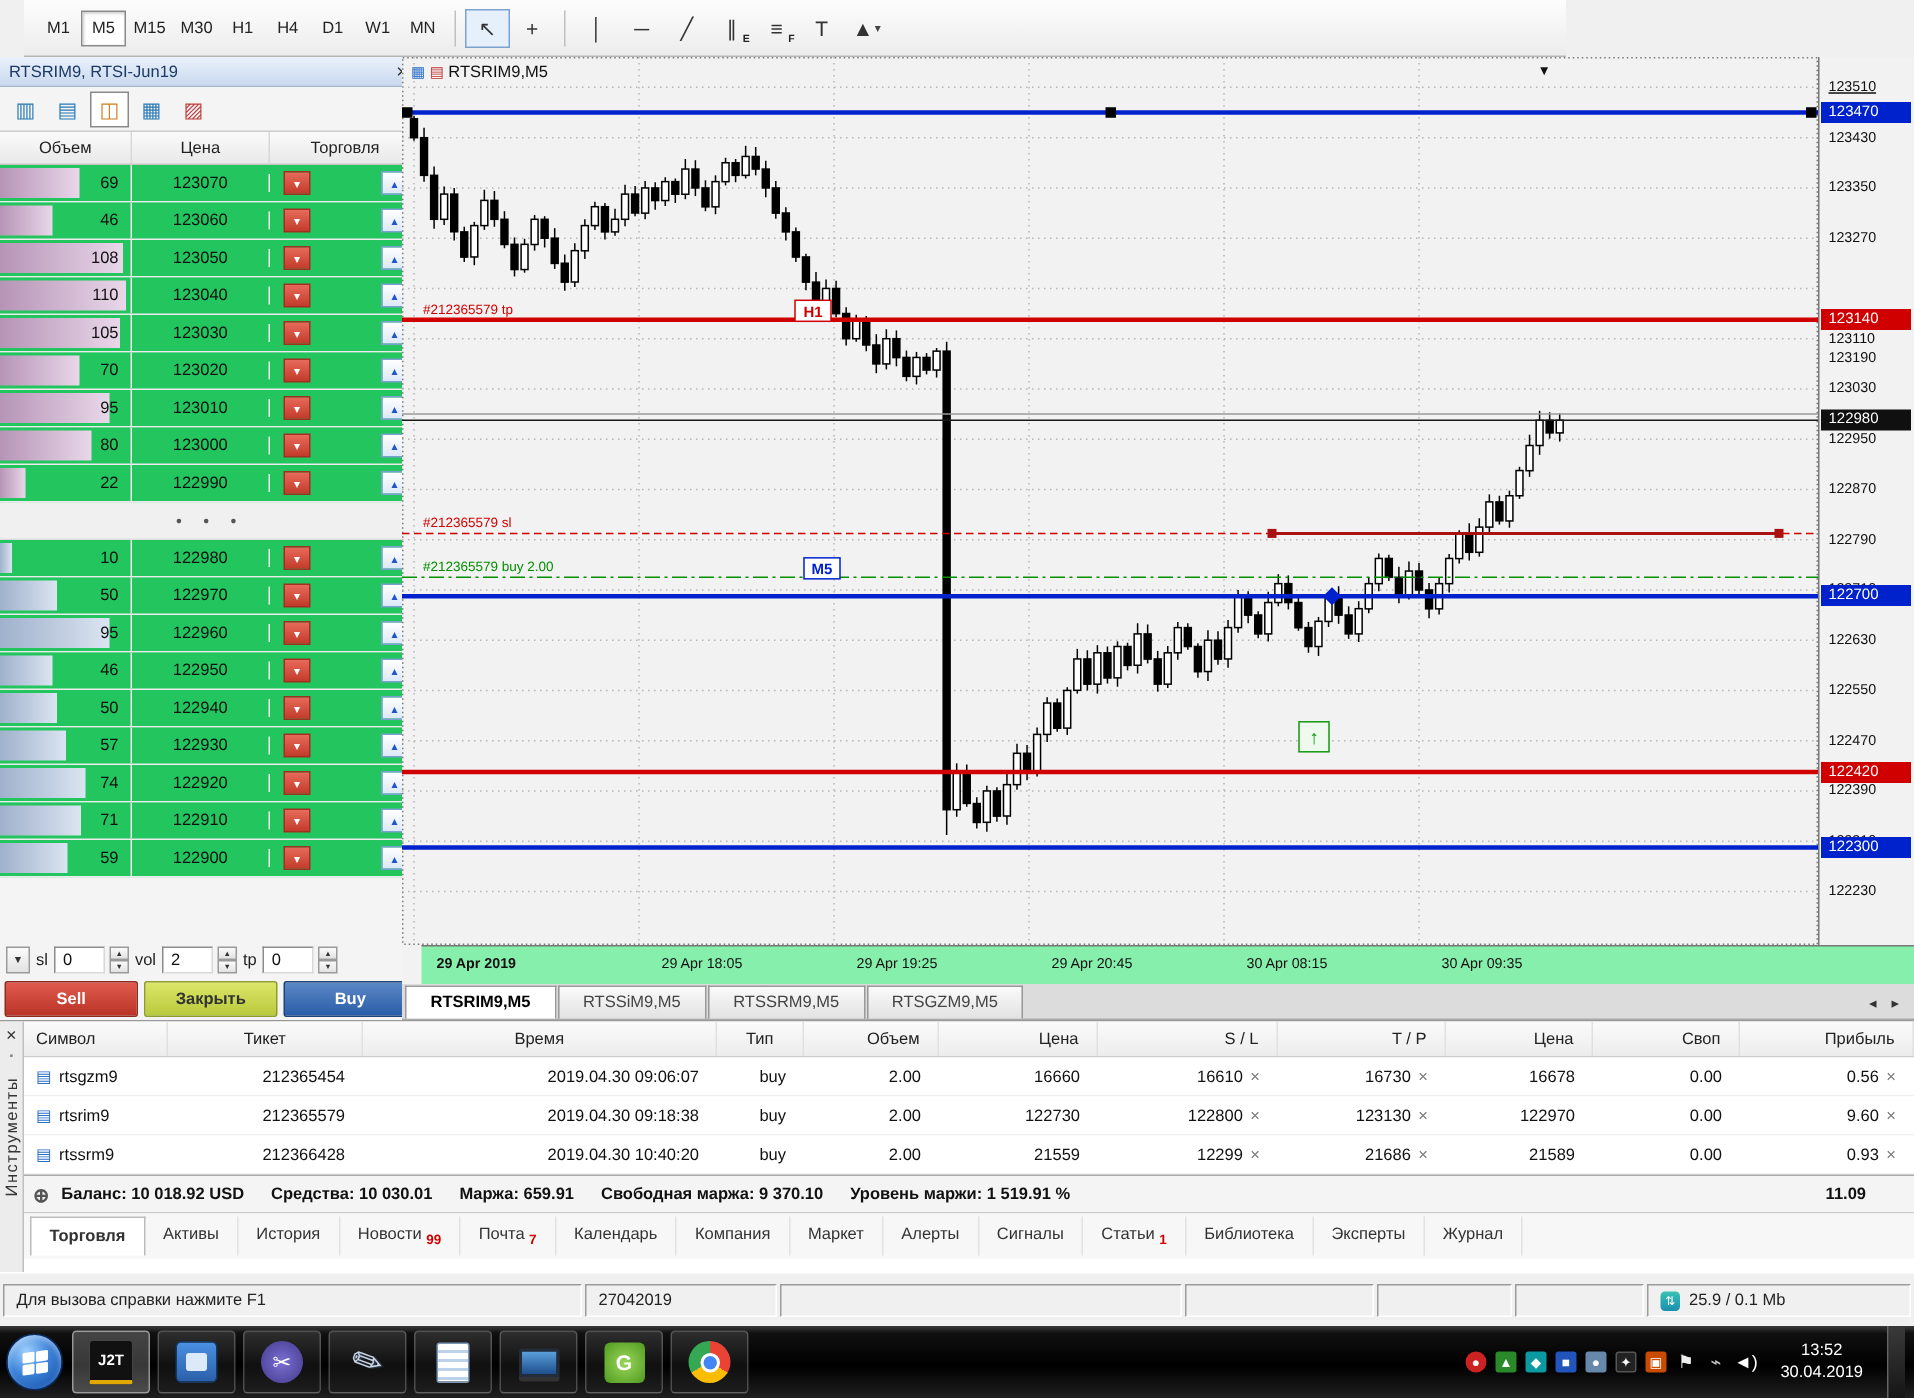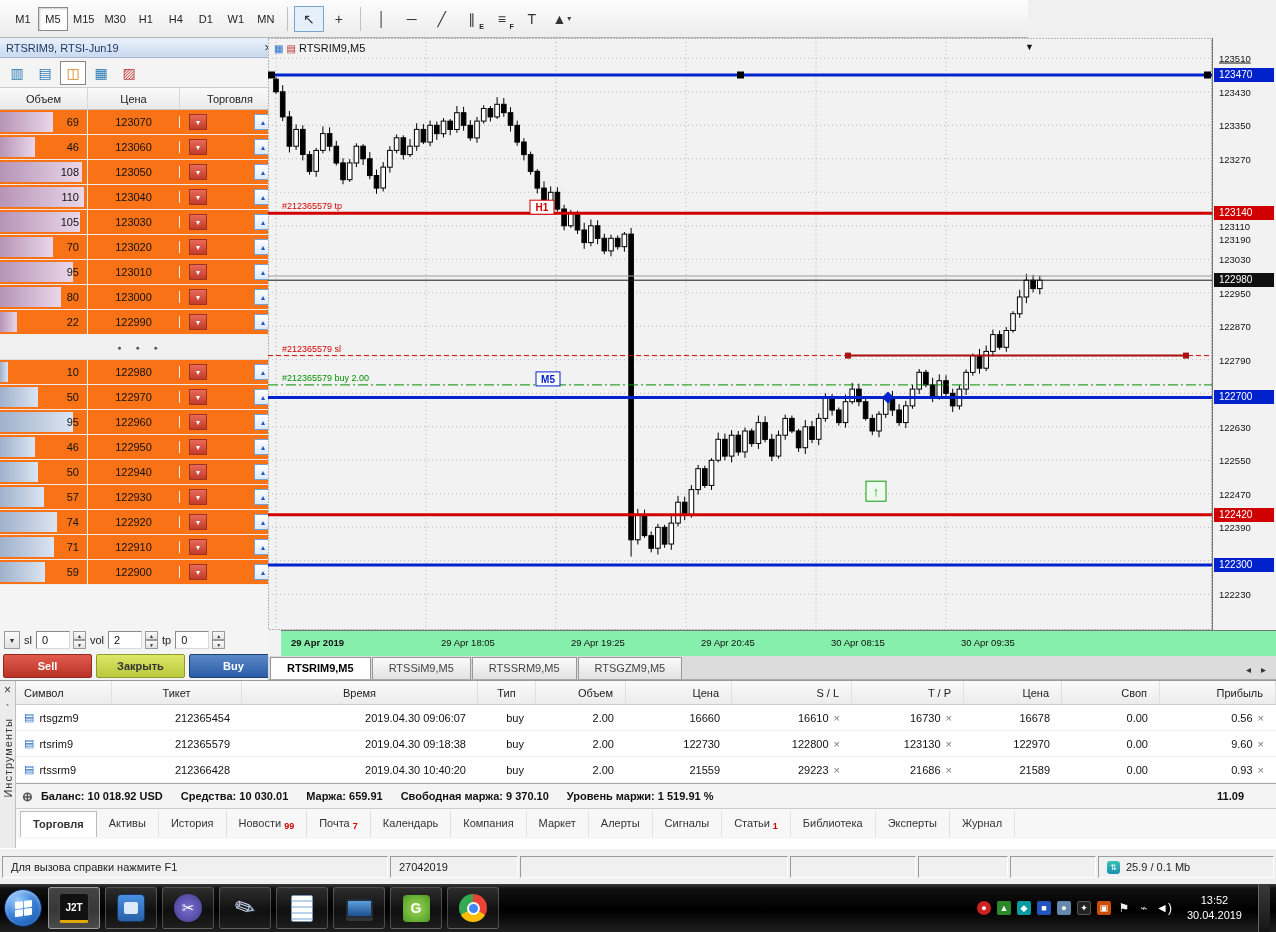--- a/index.html
+++ b/index.html
@@ -1,38 +1,38 @@
 <!DOCTYPE html>
 <html><head>
 <meta charset="utf-8">
 <style>
   * { margin:0; padding:0; box-sizing:border-box; }
   html,body { width:1276px; height:932px; overflow:hidden; font-family:"Liberation Sans",sans-serif; font-size:11px; background:#f0f0f0; }
   #page { position:relative; width:1276px; height:932px; background:#f0f0f0; }
 
   
-  #top-toolbar { position:absolute; left:0; top:0; width:1028px; height:38px; background:linear-gradient(#fdfdfd,#ececec); border-bottom:1px solid #b5b5b5; display:flex; align-items:center; padding-left:8px; }
+  #top-toolbar { position:absolute; left:16px; top:0; width:1028px; height:38px; background:linear-gradient(#fdfdfd,#ececec); border-bottom:1px solid #b5b5b5; display:flex; align-items:center; padding-left:8px; }
   .tf-btn { min-width:30px; height:24px; display:flex; align-items:center; justify-content:center; color:#222; border:1px solid transparent; padding:0 4px; cursor:default; }
   .tf-btn.active { background:#fff; border:1px solid #8a8a8a; box-shadow:inset 1px 1px 2px #ccc; }
   .tool-btn { width:30px; height:26px; display:flex; align-items:center; justify-content:center; color:#333; border:1px solid transparent; font-size:14px; position:relative; }
   .tool-btn.active { background:#e6f0fa; border:1px solid #7da2ce; }
   .tool-sub { position:absolute; right:2px; bottom:1px; font-size:7px; color:#222; font-weight:bold; }
   .tool-dd { font-size:8px; color:#444; margin-left:1px; }
   .tb-sep { width:1px; height:24px; background:#c0c0c0; margin:0 6px; }
 
   
   #dom-panel { position:absolute; left:0; top:38px; width:282px; height:642px; background:#f4f4f4; border-right:1px solid #999; display:flex; flex-direction:column; }
   .dom-title { height:20px; background:linear-gradient(#eaf1fb,#c9d9ef); border-bottom:1px solid #a8b8cc; display:flex; align-items:center; padding:0 6px; color:#1c3a63; }
   .dom-title .dt-close { margin-left:auto; color:#333; font-size:13px; width:14px; text-align:center; }
   .dom-toolbar { height:30px; display:flex; align-items:center; gap:2px; padding-left:4px; background:#f4f4f4; border-bottom:1px solid #ccc; }
   .dom-icon-btn { width:26px; height:24px; display:flex; align-items:center; justify-content:center; border:1px solid transparent; font-size:14px; }
   .dom-icon-btn.active { border:1px solid #888; background:#fff; }
   .dom-header { display:grid; grid-template-columns:88px 92px 1fr; height:22px; background:linear-gradient(#fafafa,#e9e9e9); border-bottom:1px solid #c4c4c4; align-items:center; text-align:center; color:#222; }
   .dom-header div { border-right:1px solid #d8d8d8; height:100%; display:flex; align-items:center; justify-content:center; }
-  .dom-row { display:grid; grid-template-columns:88px 92px 1fr; height:25px; border-bottom:1px solid #ececec; background:#f97316; align-items:center; }
+  .dom-row { display:grid; grid-template-columns:88px 92px 1fr; height:25px; border-bottom:1px solid #ececec; background:#22c55e; align-items:center; }
   .dom-vol { position:relative; height:100%; border-right:1px solid #eee; }
   .dom-bar { position:absolute; left:0; top:2px; bottom:2px; }
   .dom-bar.ask { background:linear-gradient(90deg,#b694b6,#e9d7e9); }
   .dom-bar.bid { background:linear-gradient(90deg,#9fb1cc,#dbe4f1); }
   .dom-vol span { position:absolute; right:8px; top:50%; transform:translateY(-50%); color:#111; }
   .dom-price { text-align:center; color:#111; border-right:1px solid #eee; }
   .dom-trade { display:flex; justify-content:space-between; align-items:center; padding:0 9px; }
   .mini { width:18px; height:16px; font-size:8px; display:flex; align-items:center; justify-content:center; }
   .mini.sell { background:linear-gradient(#e86a5a,#c23b2a); border:1px solid #a03020; color:#fff; }
   .mini.buy { background:linear-gradient(#ffffff,#dce8f8); border:1px solid #7aa0d0; color:#2255cc; }
@@ -815,21 +815,21 @@
             <div class="tbx-cell a-l">
               <span class="doc-icon">▤</span>
               <span>rtssrm9</span>
             </div>
             <div class="tbx-cell a-r">212366428</div>
             <div class="tbx-cell a-r">2019.04.30 10:40:20</div>
             <div class="tbx-cell a-r">buy</div>
             <div class="tbx-cell a-r">2.00</div>
             <div class="tbx-cell a-r">21559</div>
             <div class="tbx-cell a-r">
-              <span>29223</span>
+              <span>12299</span>
               <span class="xbtn">×</span>
             </div>
             <div class="tbx-cell a-r">
               <span>21686</span>
               <span class="xbtn">×</span>
             </div>
             <div class="tbx-cell a-r">21589</div>
             <div class="tbx-cell a-r">0.00</div>
             <div class="tbx-cell a-r">
               <span>0.93</span>

